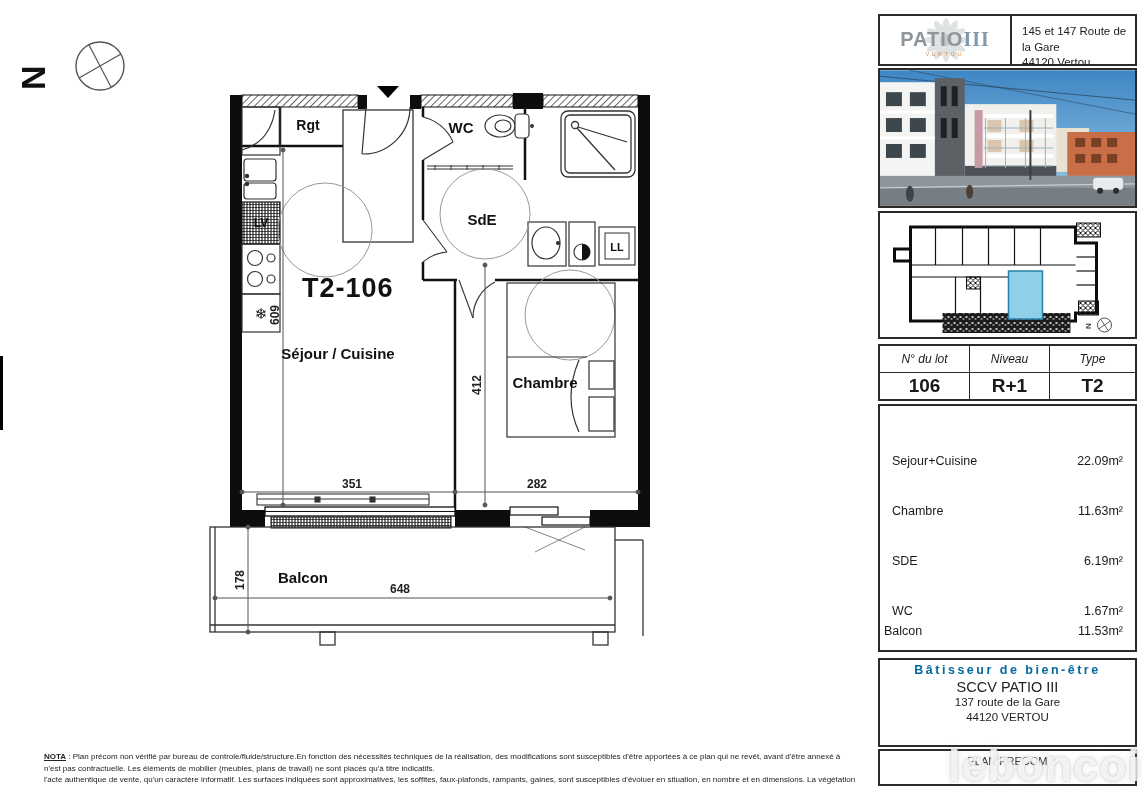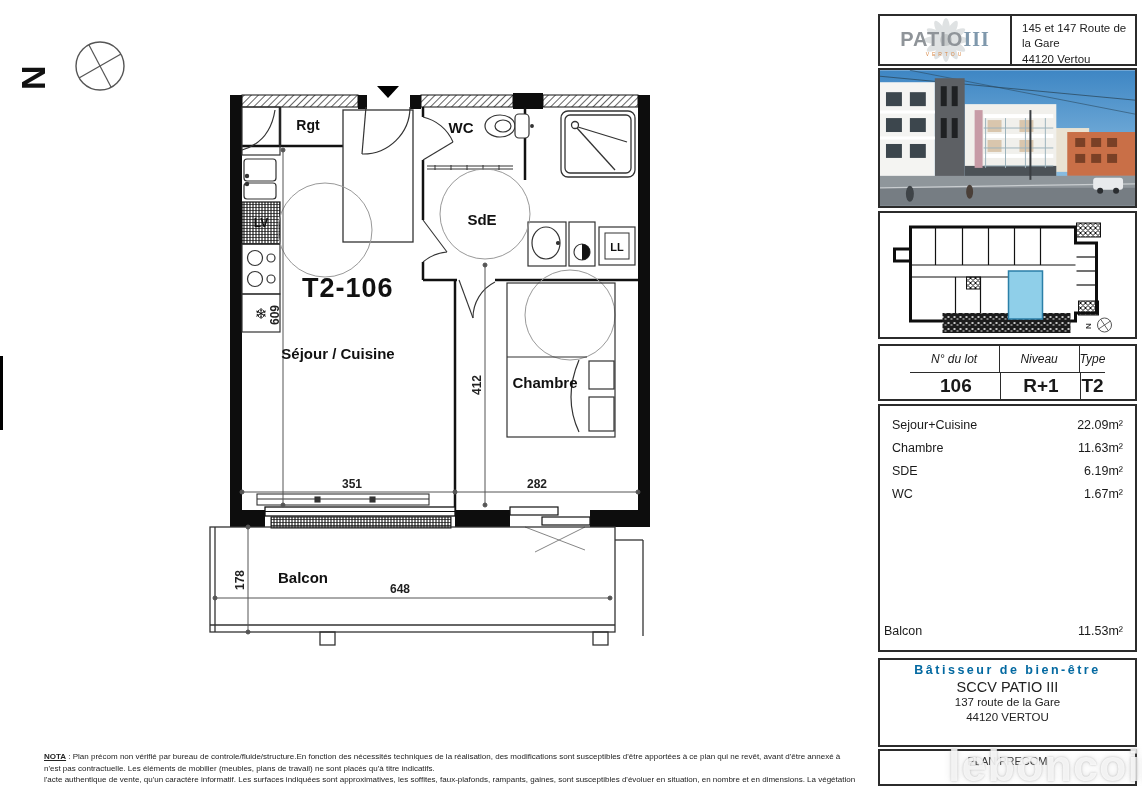--- a/index.html
+++ b/index.html
@@ -18,21 +18,21 @@
   
   .nota {
     position:absolute; left:28px; top:751px; width:848px; overflow:hidden;
     font-size:8px; line-height:1.45; color:#222;
   }
   .nota .line { white-space:nowrap;padding-left:16px; }
   .nota-label { font-weight:bold; text-decoration:underline; }
 
   
   .sidebar { position:absolute; left:878px; top:0; width:259px; height:800px; }
-  .sb-box { position:absolute; left:0; width:259px; background:#fff; border:2px solid #2b2b2b;align-items:center; }
+  .sb-box { position:absolute; left:0; width:259px; background:#fff; border:2px solid #2b2b2b; }
 
   .hdr { top:14px; height:52px; display:flex; }
   .hdr-logo-cell { width:132px; height:100%; border-right:2px solid #2b2b2b; position:relative;
                    display:flex; align-items:center; justify-content:center; }
   .hdr-addr-cell { flex:1; padding:8px 6px 0 10px; font-size:11.5px; line-height:1.35; color:#222; }
   .patio-flower { position:absolute; left:34px; top:-2px; }
   .patio-text { position:relative; z-index:2; text-align:center; margin-top:4px; }
   .patio-main { font-size:20px; letter-spacing:1px; color:#8f9499; font-weight:600; }
   .patio-iii  { font-family:"Liberation Serif", serif; color:#7f98ac; font-weight:bold; }
   .patio-city { font-size:5px; letter-spacing:3px; color:#d98a4a; margin-top:0px; }
@@ -44,21 +44,21 @@
 
   .lot-table { top:344px; height:57px; display:flex; flex-direction:column; }
   .lot-row { display:flex; flex:1; }
   .lot-cell { border-right:1.5px solid #2b2b2b; display:flex; align-items:center; justify-content:center; }
   .lot-cell:last-child { border-right:none; }
   .lot-c1 { width:90px; } .lot-c2 { width:80px; } .lot-c3 { flex:1; }
   .lot-head .lot-cell { font-style:italic; font-size:12px; border-bottom:1.5px solid #2b2b2b; }
   .lot-vals .lot-cell { font-weight:bold; font-size:19px; }
 
   .areas { top:404px; height:248px; padding:12px 12px 8px 12px; font-size:12.5px; }
-  .area-row { display:flex; justify-content:space-between; margin-bottom:9px; }
+  .area-row { display:flex; justify-content:space-between; margin-bottom:9px;margin-top:36px; }
   .surface-box { position:absolute; left:10px; right:10px; top:176px; border:1.5px solid #2b2b2b;
                  display:flex; align-items:center; justify-content:space-between; padding:4px 8px; height:34px; }
   .surface-label { font-size:12px; }
   .surface-value { font-size:21px; }
   .balcon-row { position:absolute; left:4px; right:12px; top:218px; display:flex; justify-content:space-between; }
 
   .dev { top:658px; height:89px; text-align:center; padding-top:5px; }
   .dev-logo-line { display:flex; align-items:center; justify-content:center; gap:6px; }
   .dev-word { font-size:33px; font-weight:800; letter-spacing:-1px; color:#343f4f; line-height:1; }
   .dev-badge { width:36px; height:36px; border-radius:9px; background:linear-gradient(135deg,#f08030 0%,#d8531a 45%,#b83c0e 100%);

